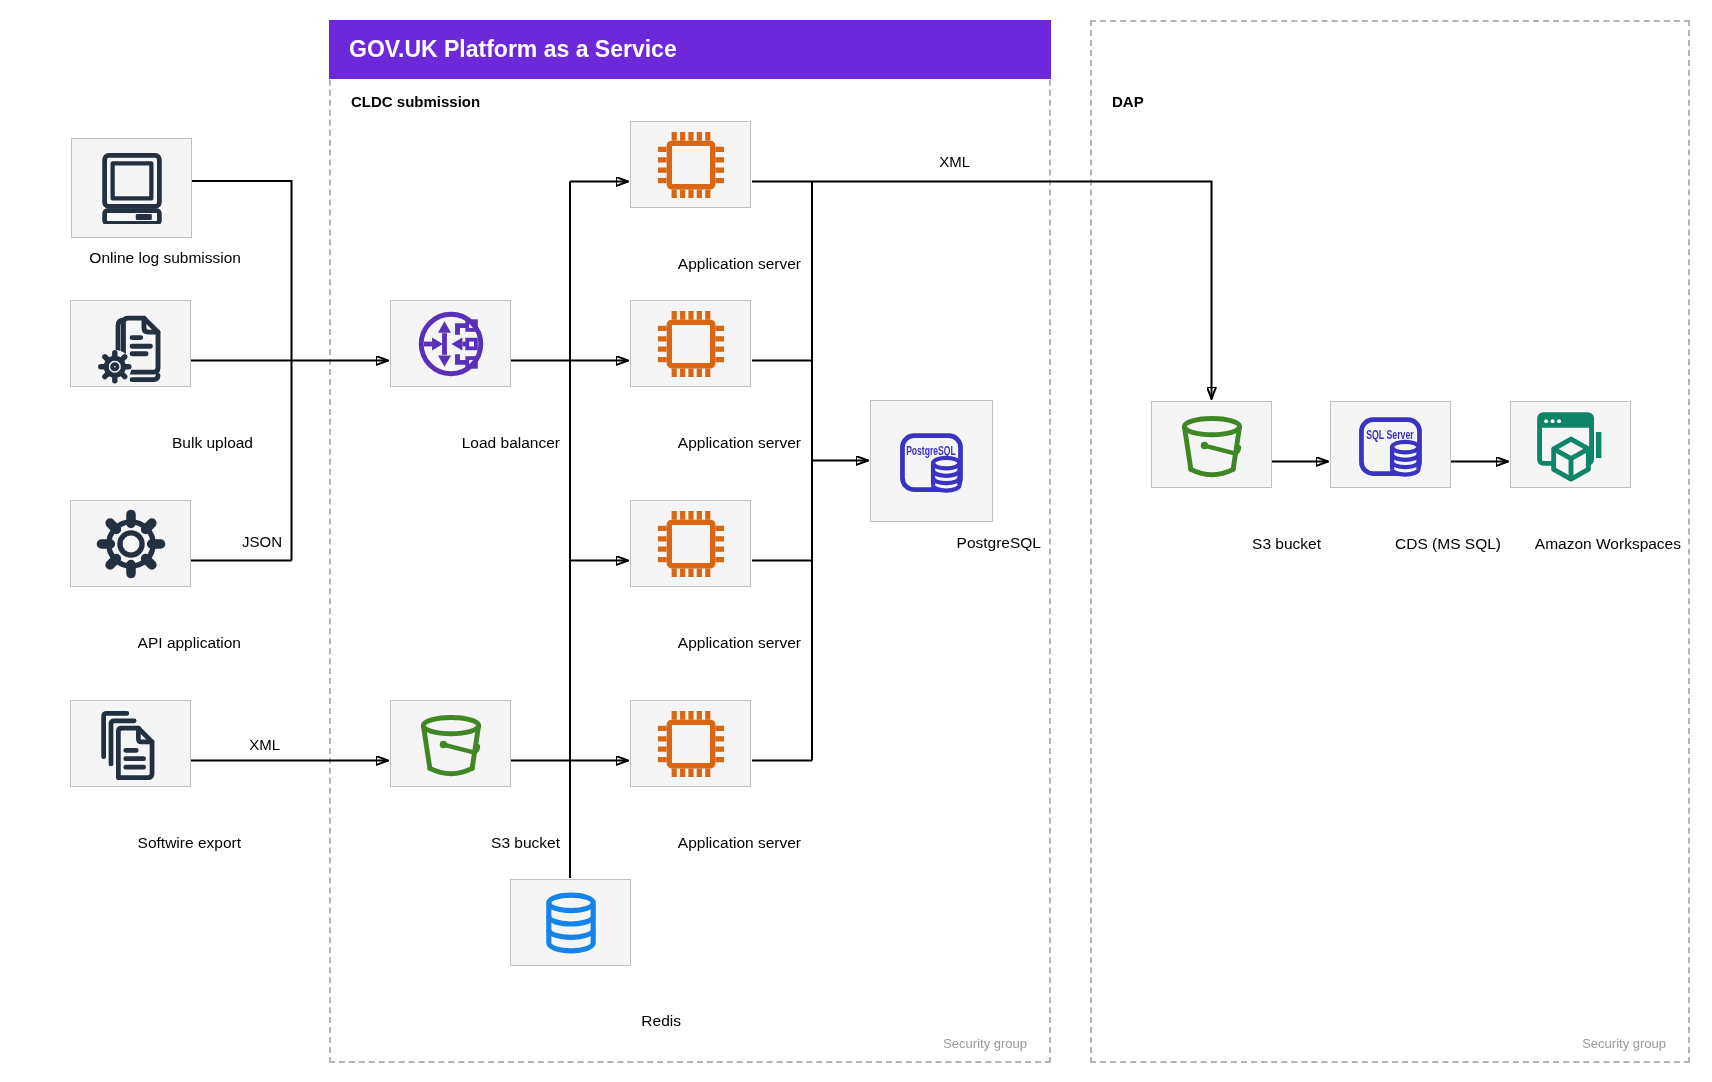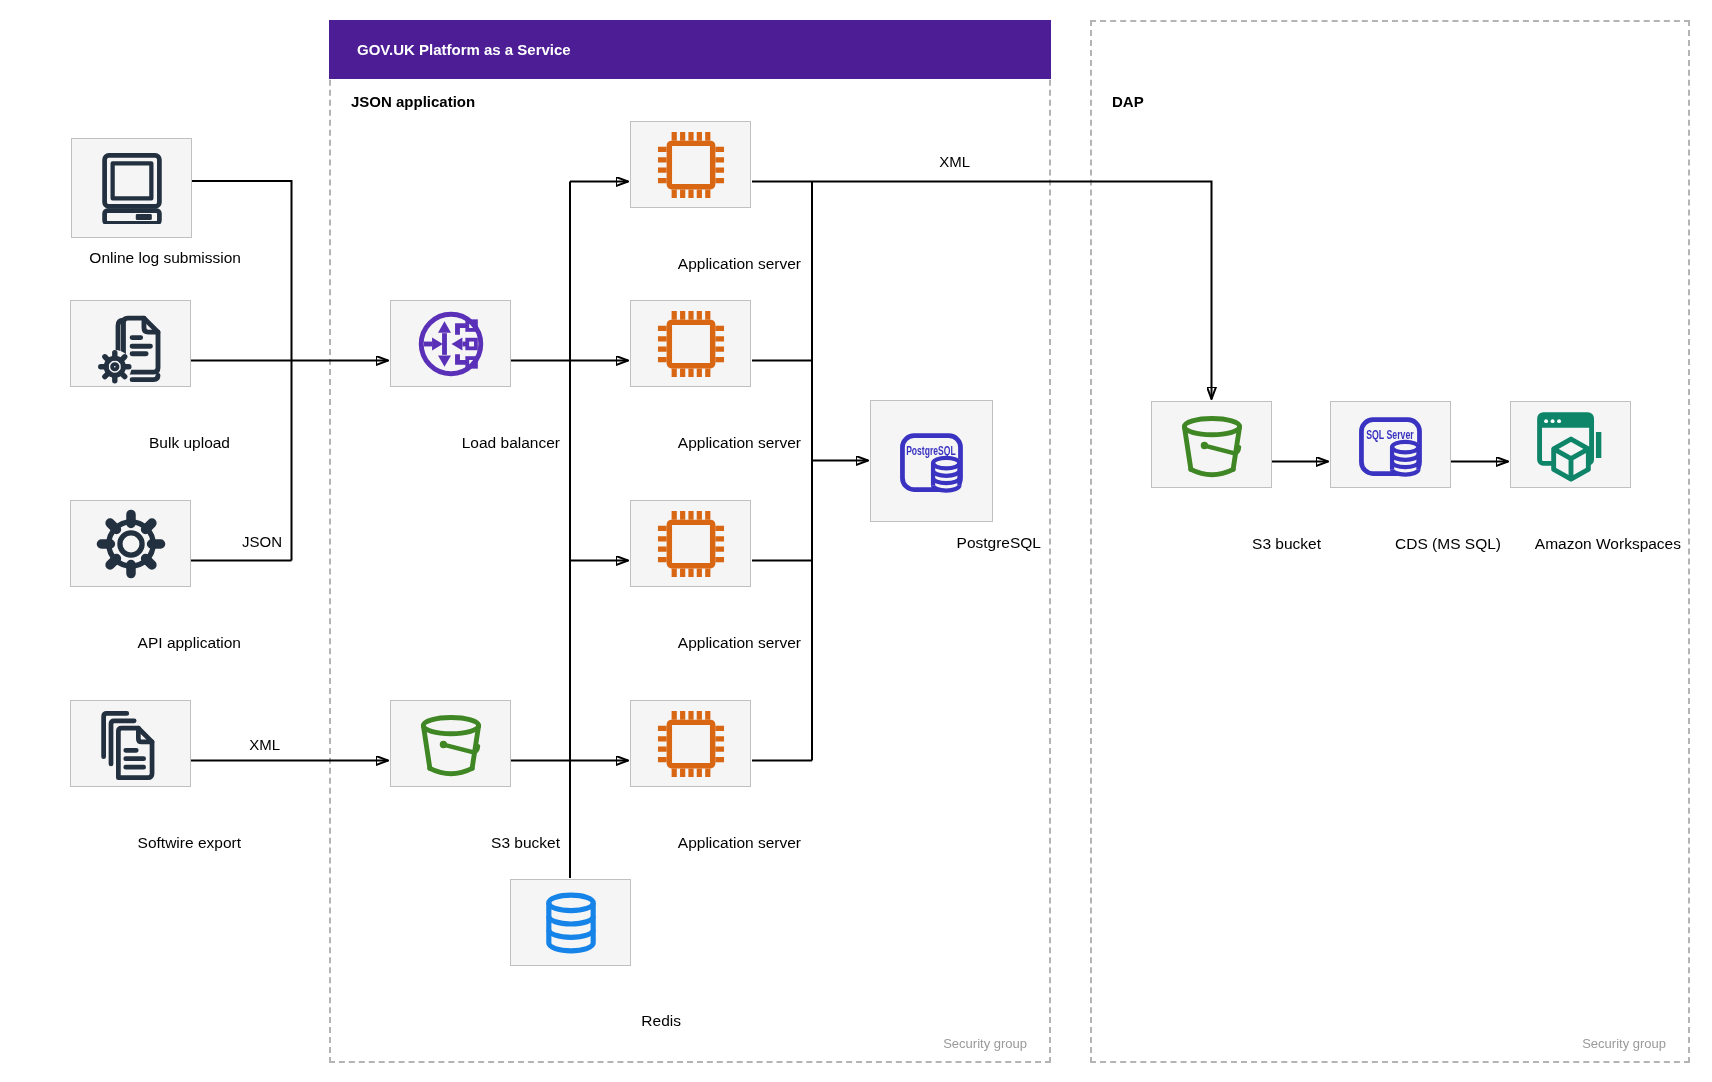--- a/index.html
+++ b/index.html
@@ -1,39 +1,39 @@
 <!DOCTYPE html>
 <html><head>
 <meta charset="utf-8">
 <style>
   html,body{margin:0;padding:0;background:#fff;}
   #canvas{position:relative;width:1712px;height:1082px;background:#fff;
           font-family:"Liberation Sans", sans-serif;overflow:hidden;}
   .container{position:absolute;border:2px dashed #b4b4b4;box-sizing:border-box;background:transparent;}
-  .cheader{position:absolute;top:-2px;left:-2px;right:-2px;height:59px;background:#4c1d95;
-           color:#fff;font-weight:bold;font-size:15px;line-height:59px;padding-left:28px;}
+  .cheader{position:absolute;top:-2px;left:-2px;right:-2px;height:59px;background:#6d28d9;
+           color:#fff;font-weight:bold;font-size:23px;line-height:59px;padding-left:20px;}
   .csub{position:absolute;left:20px;top:71px;font-weight:bold;font-size:15px;color:#000;}
   .cfooter{position:absolute;right:22px;bottom:10px;font-size:13px;color:#9a9a9a;}
   .node{position:absolute;width:121px;height:87px;background:#f5f5f5;border:1px solid #c0c0c0;
         box-sizing:border-box;display:flex;align-items:center;justify-content:center;}
   .nlabel{position:absolute;width:220px;text-align:right;font-size:15.5px;color:#000;}
   .elabel{position:absolute;width:80px;text-align:right;font-size:15px;color:#000;}
   #wires{position:absolute;left:0;top:0;pointer-events:none;}
   #wires path{stroke:#000;stroke-width:2;fill:none;}
 </style>
 </head>
 <body>
 
 <div id="canvas">
 
   <div class="container" style="left:329px;top:20px;width:722px;height:1043px;">
     <div class="cheader">
       <span>GOV.UK Platform as a Service</span>
     </div>
-    <div class="csub">JSON application</div>
+    <div class="csub">CLDC submission</div>
     <div class="cfooter">Security group</div>
   </div>
 
   <div class="container" style="left:1090px;top:20px;width:600px;height:1043px;">
     <div class="csub">DAP</div>
     <div class="cfooter">Security group</div>
   </div>
 
   <svg id="wires" width="1712" height="1082">
     <defs>
@@ -83,21 +83,21 @@
       <path d="M37,32 h8 M37,40 h17 M37,47 h13"></path>
       <path d="M37,71 h20 q4,0 4,-4"></path>
       <circle cx="21" cy="59" r="15.5" fill="#f5f5f5" stroke="none"></circle>
       <g stroke-width="5">
         <path d="M29,59 H34 M26.7,64.7 L30.2,68.2 M21,67 V72 M15.3,64.7 L11.8,68.2 M13,59 H8 M15.3,53.3 L11.8,49.8 M21,51 V46 M26.7,53.3 L30.2,49.8"></path>
       </g>
       <circle cx="21" cy="59" r="8"></circle>
       <circle cx="21" cy="59" r="2.5" stroke-width="3.5"></circle>
     </svg>
   </div>
-  <div class="nlabel" style="left:10px;top:434px;">Bulk upload</div>
+  <div class="nlabel" style="left:33px;top:434px;">Bulk upload</div>
 
   <div class="node" style="left:70px;top:500px;">
     <svg width="76" height="76" viewBox="0 0 72 72" fill="none" stroke="#22303f">
       <g stroke-width="9" stroke-linecap="round">
         <path d="M55.5,36 H64 M49.8,49.8 L55.8,55.8 M36,55.5 V64 M22.2,49.8 L16.2,55.8 M16.5,36 H8 M22.2,22.2 L16.2,16.2 M36,16.5 V8 M49.8,22.2 L55.8,16.2"></path>
       </g>
       <circle cx="36" cy="36" r="21" stroke-width="5"></circle>
       <circle cx="36" cy="36" r="10.5" stroke-width="5"></circle>
     </svg>
   </div>

